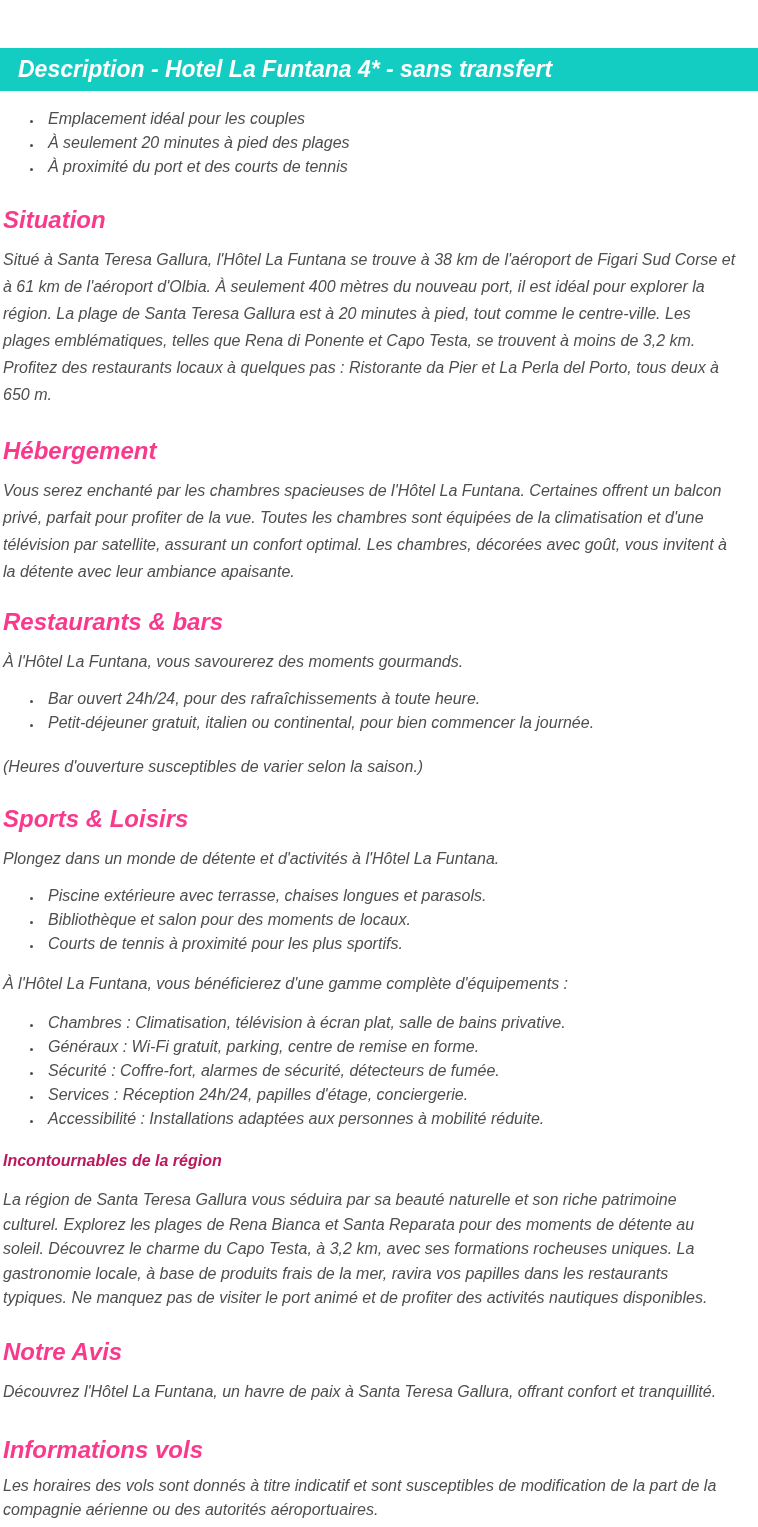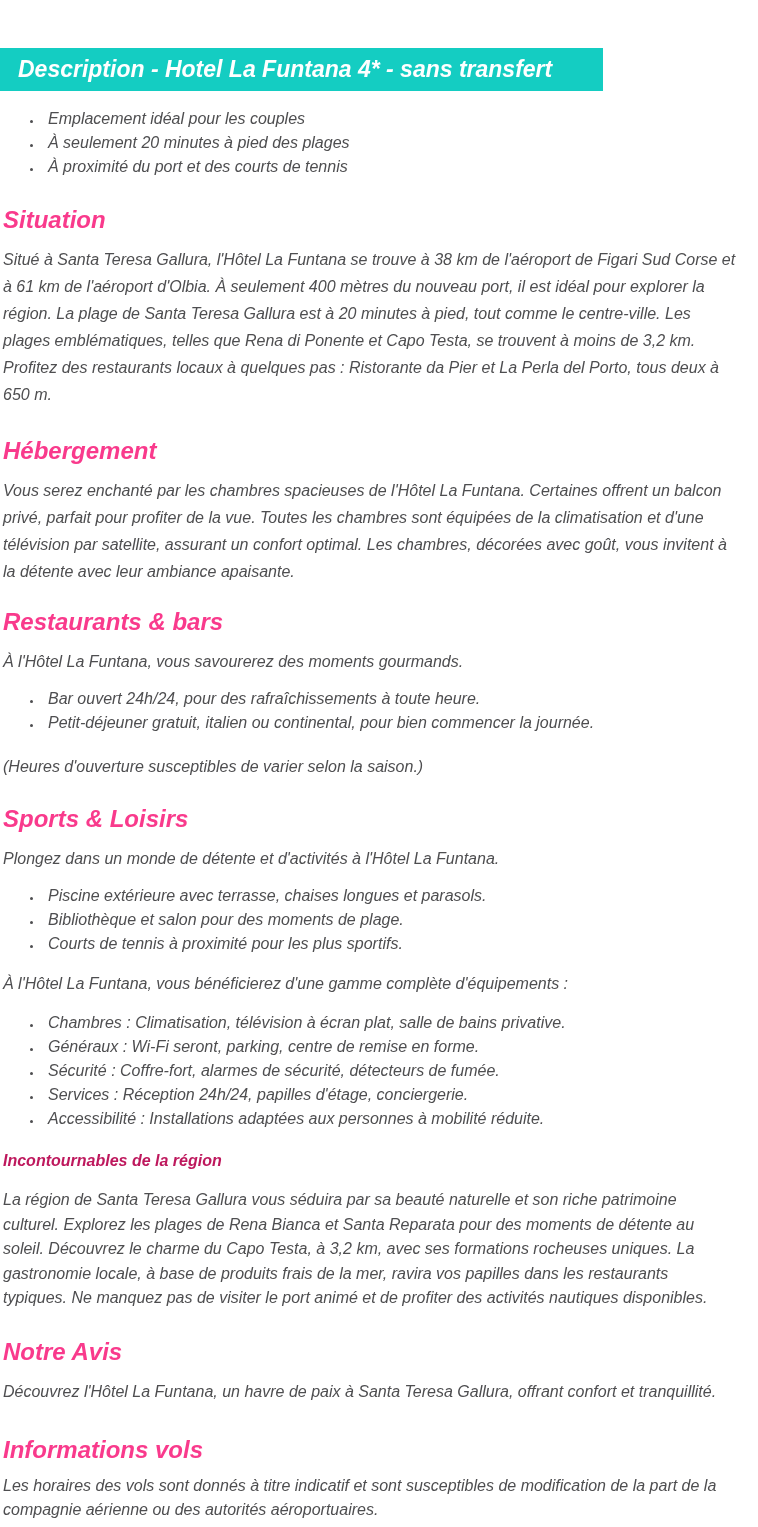--- a/index.html
+++ b/index.html
@@ -10,21 +10,21 @@
     overflow: hidden;
     font-family: "Liberation Sans", sans-serif;
     font-style: italic;
     color: #4e4e50;
   }
   .page { width: 758px; }
   .banner {
     margin-top: 48px;
     background: #14cdc2;
     padding: 8px 12px 8px 18px;
-    width: 603px;
+    width: 758px;
   }
   .banner h1 {
     color: #ffffff;
     font-size: 23px;
     font-weight: 700;
     font-style: italic;
     line-height: 27px;
     white-space: nowrap;
   }
   .content { padding: 0 22px 0 3px; }
@@ -100,27 +100,27 @@
     <ul class="bullets mt-ul">
       <li>Bar ouvert 24h/24, pour des rafraîchissements à toute heure.</li>
       <li>Petit-déjeuner gratuit, italien ou continental, pour bien commencer la journée.</li>
     </ul>
     <p class="body-text mt-note">(Heures d'ouverture susceptibles de varier selon la saison.)</p>
 
     <h2 class="section-heading mt-spo">Sports &amp; Loisirs</h2>
     <p class="body-text mt-p">Plongez dans un monde de détente et d'activités à l'Hôtel La Funtana.</p>
     <ul class="bullets mt-ul">
       <li>Piscine extérieure avec terrasse, chaises longues et parasols.</li>
-      <li>Bibliothèque et salon pour des moments de plage.</li>
+      <li>Bibliothèque et salon pour des moments de locaux.</li>
       <li>Courts de tennis à proximité pour les plus sportifs.</li>
     </ul>
     <p class="body-text mt-p2">À l'Hôtel La Funtana, vous bénéficierez d'une gamme complète d'équipements :</p>
     <ul class="bullets mt-ul2">
       <li>Chambres : Climatisation, télévision à écran plat, salle de bains privative.</li>
-      <li>Généraux : Wi-Fi seront, parking, centre de remise en forme.</li>
+      <li>Généraux : Wi-Fi gratuit, parking, centre de remise en forme.</li>
       <li>Sécurité : Coffre-fort, alarmes de sécurité, détecteurs de fumée.</li>
       <li>Services : Réception 24h/24, papilles d'étage, conciergerie.</li>
       <li>Accessibilité : Installations adaptées aux personnes à mobilité réduite.</li>
     </ul>
 
     <p class="sub-heading-bold">Incontournables de la région</p>
     <p class="body-tight mt-p2">La région de Santa Teresa Gallura vous séduira par sa beauté naturelle et son riche patrimoine culturel. Explorez les plages de Rena Bianca et Santa Reparata pour des moments de détente au soleil. Découvrez le charme du Capo Testa, à 3,2 km, avec ses formations rocheuses uniques. La gastronomie locale, à base de produits frais de la mer, ravira vos papilles dans les restaurants typiques. Ne manquez pas de visiter le port animé et de profiter des activités nautiques disponibles.</p>
 
     <h2 class="section-heading mt-avi">Notre Avis</h2>
     <p class="body-text mt-p">Découvrez l'Hôtel La Funtana, un havre de paix à Santa Teresa Gallura, offrant confort et tranquillité.</p>

